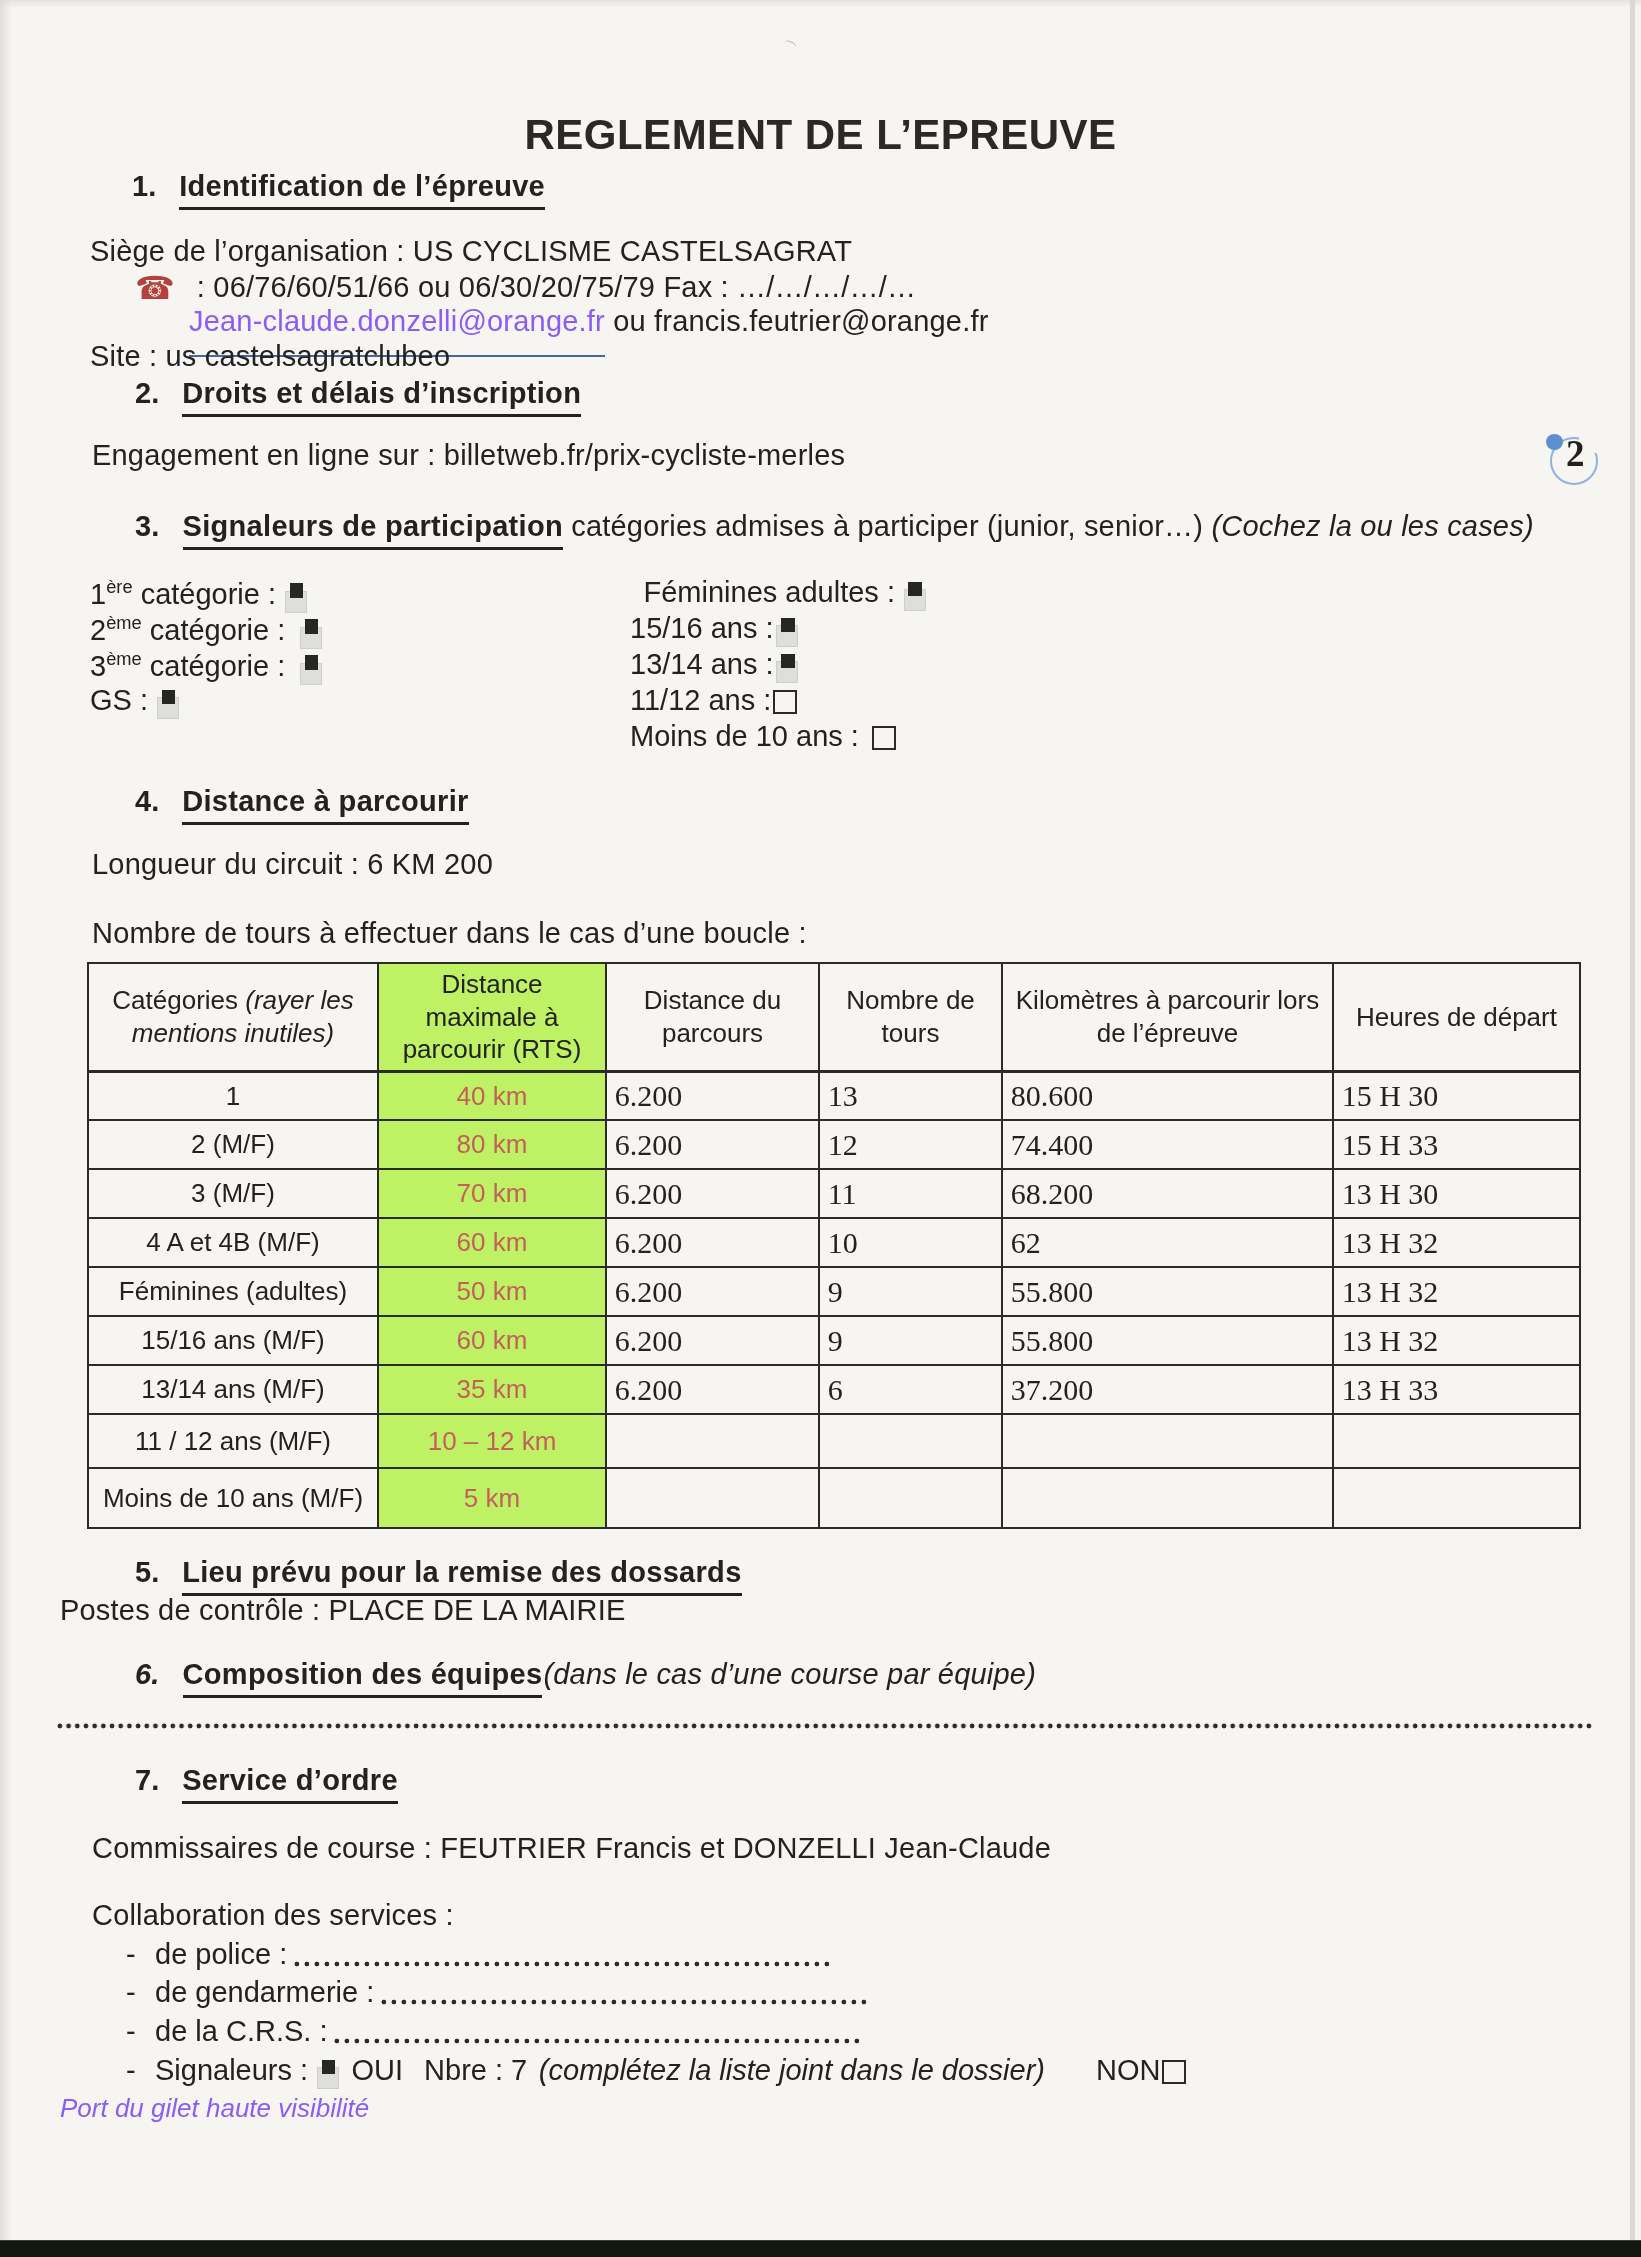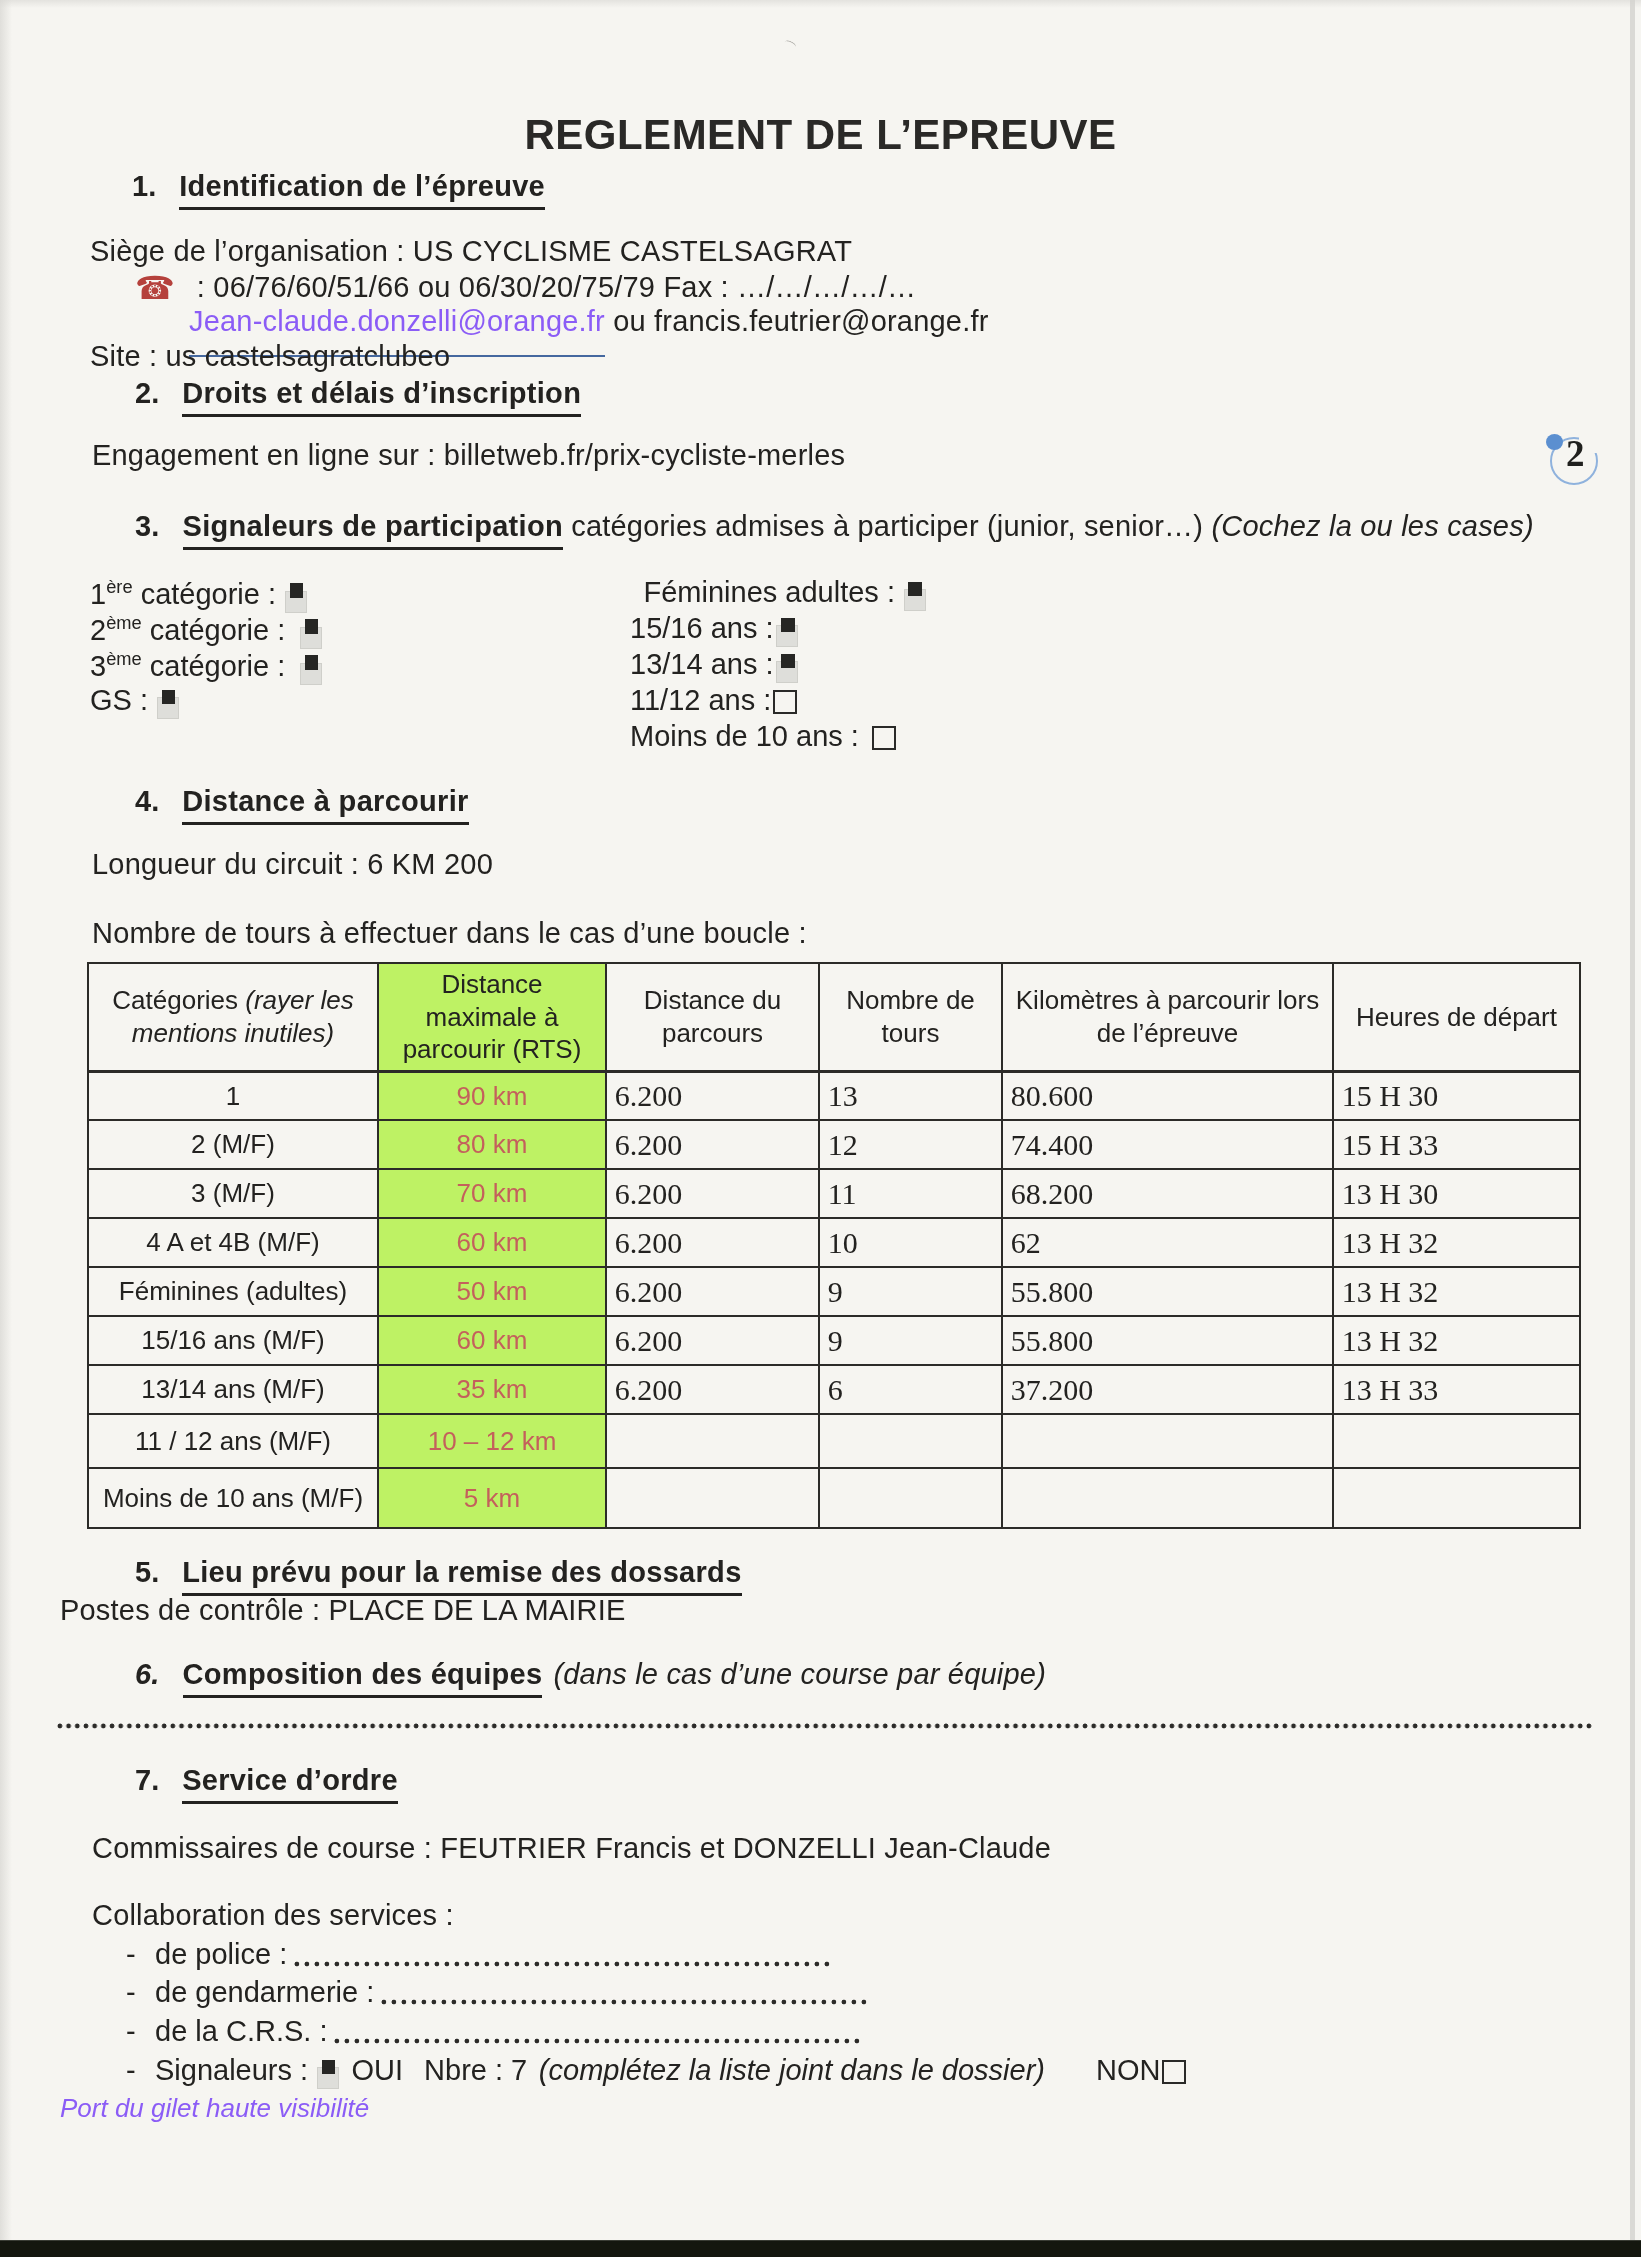--- a/index.html
+++ b/index.html
@@ -139,21 +139,21 @@
         <th class="blue-h">Distance maximale à parcourir (RTS)</th>
         <th>Distance du parcours</th>
         <th>Nombre de tours</th>
         <th>Kilomètres à parcourir lors de l’épreuve</th>
         <th>Heures de départ</th>
       </tr>
     </thead>
     <tbody>
       <tr class="r-std">
         <td class="cat">1</td>
-        <td class="blue-cell">90 km</td>
+        <td class="blue-cell">40 km</td>
         <td class="val">6.200</td>
         <td class="val">13</td>
         <td class="val">80.600</td>
         <td class="val">15 H 30</td>
       </tr>
       <tr class="r-std">
         <td class="cat">2 (M/F)</td>
         <td class="blue-cell">80 km</td>
         <td class="val">6.200</td>
         <td class="val">12</td>
@@ -218,21 +218,21 @@
       </tr>
     </tbody>
   </table>
 
   <div class="abs" style="left:135px; top:1556px;">
     <span class="sec-num">5.</span><span class="h-underline">Lieu prévu pour la remise des dossards</span>
   </div>
   <div class="abs body-text" style="left:60px; top:1594px;">Postes de contrôle : PLACE DE LA  MAIRIE</div>
 
   <div class="abs body-text" style="left:135px; top:1658px;">
-    <span class="sec-num italic">6.</span><span class="h-underline">Composition des équipes</span><span class="italic" style="margin-left:11px;">(dans le cas d’une course par équipe)</span>
+    <span class="sec-num italic">6.</span><span class="h-underline">Composition des équipes</span><span class="italic" style="margin-left:1px;">(dans le cas d’une course par équipe)</span>
   </div>
   <div class="abs dotline" style="left:56px; top:1721px; width:1537px;"></div>
 
   <div class="abs" style="left:135px; top:1764px;">
     <span class="sec-num">7.</span><span class="h-underline">Service d’ordre</span>
   </div>
   <div class="abs body-text" style="left:92px; top:1832px;">Commissaires de course : FEUTRIER Francis et DONZELLI Jean-Claude</div>
   <div class="abs body-text" style="left:92px; top:1899px;">Collaboration des services :</div>
 
   <div class="abs svc-row" style="left:126px; top:1938px;">

